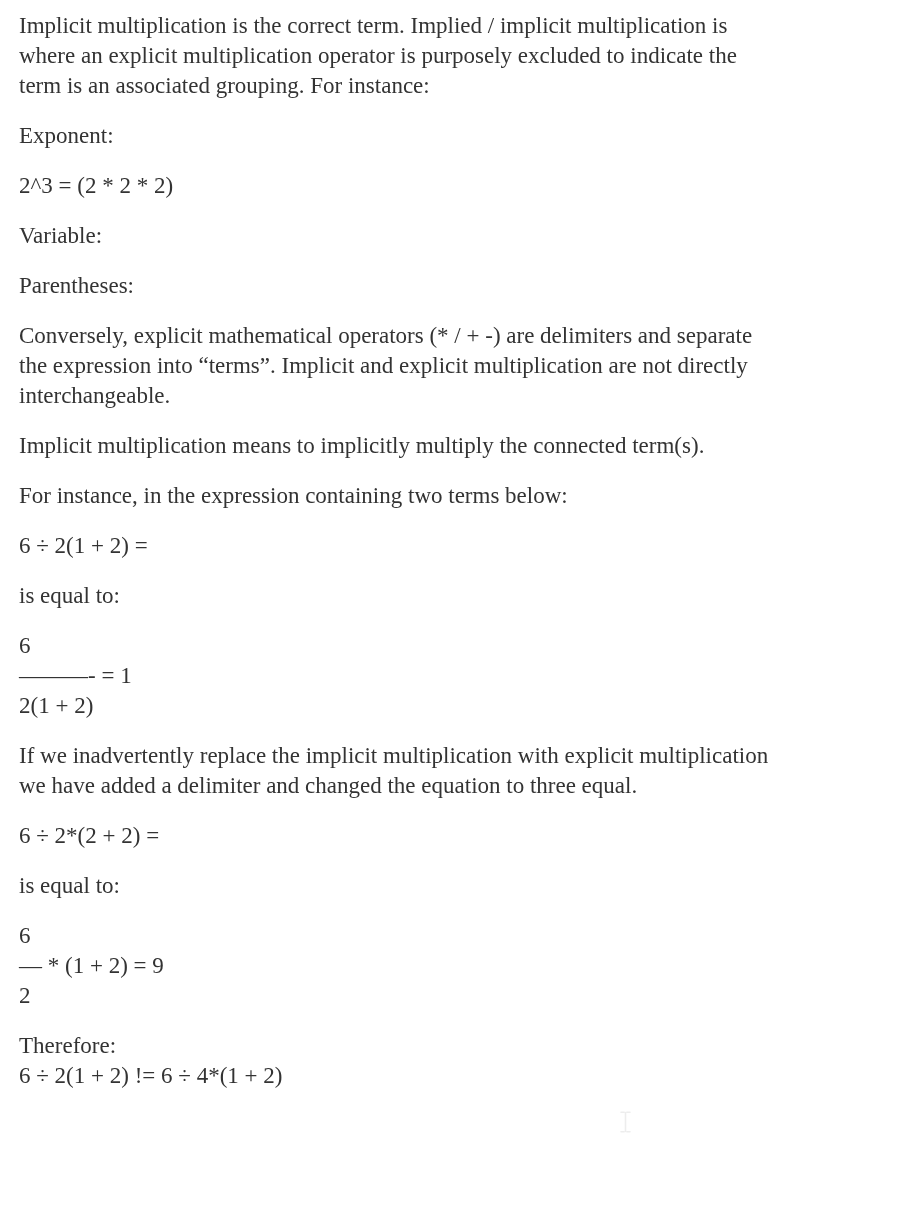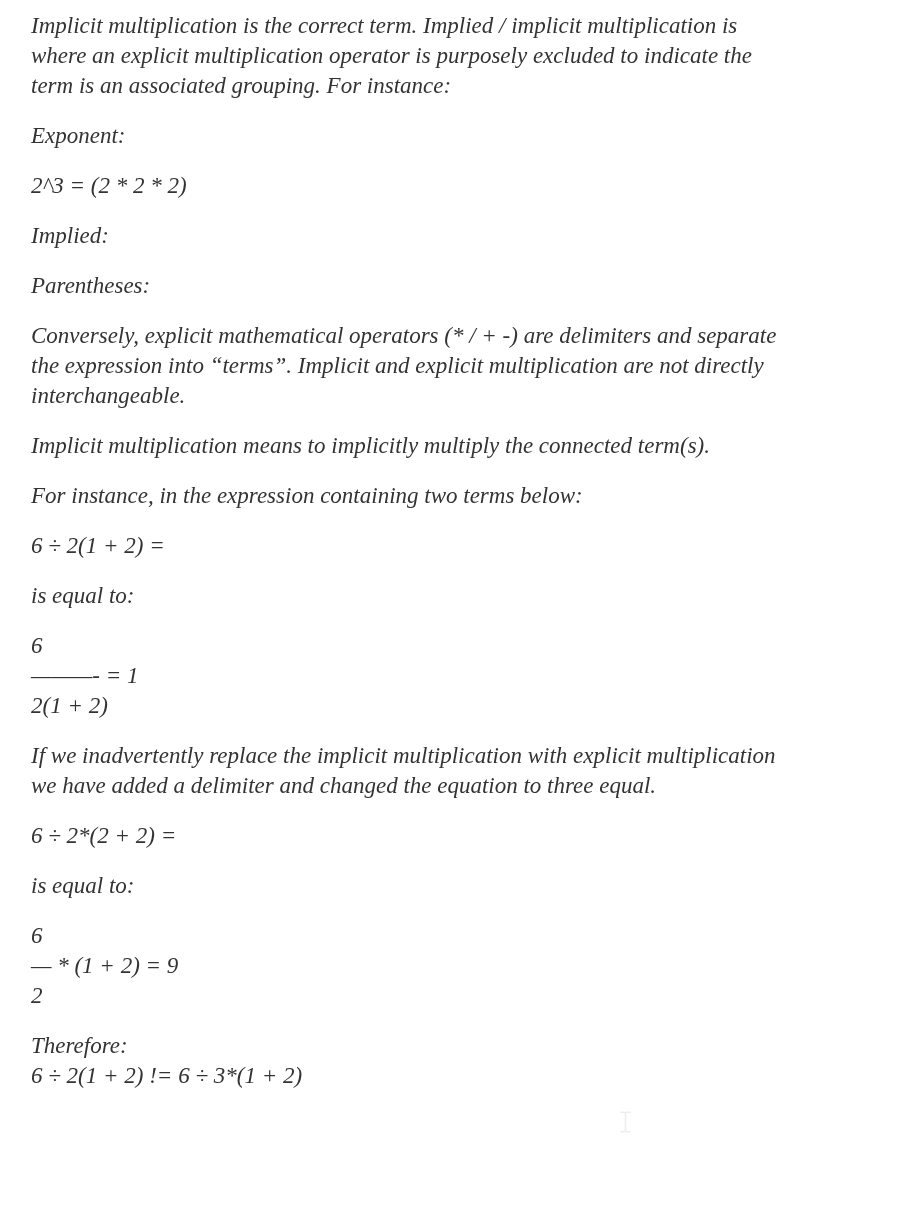--- a/index.html
+++ b/index.html
@@ -18,63 +18,62 @@
   }
   main.doc {
     position: relative;
     box-sizing: border-box;
     width: 922px;
     height: 1216px;
     padding: 11px 8px 0 15px;
     overflow: hidden;
   }
   p.para {
-    margin: 0 0 20px 16px;
+    margin: 0 0 20px 4px;
     white-space: pre;
-    font-style: italic;
   }
   .ibeam {
     position: absolute;
     left: 620px;
     top: 1111px;
     width: 11px;
     height: 22px;
     pointer-events: none;
   }
 </style>
 </head>
 <body>
 
 <main class="doc">
   <p class="para">Implicit multiplication is the correct term. Implied / implicit multiplication is
 where an explicit multiplication operator is purposely excluded to indicate the
 term is an associated grouping. For instance:</p>
   <p class="para">Exponent:</p>
   <p class="para">2^3 = (2 * 2 * 2)</p>
-  <p class="para">Implied:</p>
+  <p class="para">Variable:</p>
   <p class="para">Parentheses:</p>
   <p class="para">Conversely, explicit mathematical operators (* / + -) are delimiters and separate
 the expression into “terms”. Implicit and explicit multiplication are not directly
 interchangeable.</p>
   <p class="para">Implicit multiplication means to implicitly multiply the connected term(s).</p>
   <p class="para">For instance, in the expression containing two terms below:</p>
   <p class="para">6 ÷ 2(1 + 2) =</p>
   <p class="para">is equal to:</p>
   <p class="para">6
 ———- = 1
 2(1 + 2)</p>
   <p class="para">If we inadvertently replace the implicit multiplication with explicit multiplication
 we have added a delimiter and changed the equation to three equal.</p>
   <p class="para">6 ÷ 2*(2 + 2) =</p>
   <p class="para">is equal to:</p>
   <p class="para">6
 — * (1 + 2) = 9
 2</p>
   <p class="para">Therefore:
-6 ÷ 2(1 + 2) != 6 ÷ 3*(1 + 2)</p>
+6 ÷ 2(1 + 2) != 6 ÷ 4*(1 + 2)</p>
 
   <span class="ibeam">
     <svg width="11" height="22" viewBox="0 0 11 22" xmlns="http://www.w3.org/2000/svg">
       <g stroke="#ededed" stroke-width="1.6" fill="none" stroke-linecap="round">
         <path d="M1 1.2 H4.2"></path>
         <path d="M6.8 1.2 H10"></path>
         <path d="M5.5 1.5 V20.5"></path>
         <path d="M1 20.8 H4.2"></path>
         <path d="M6.8 20.8 H10"></path>
       </g>

